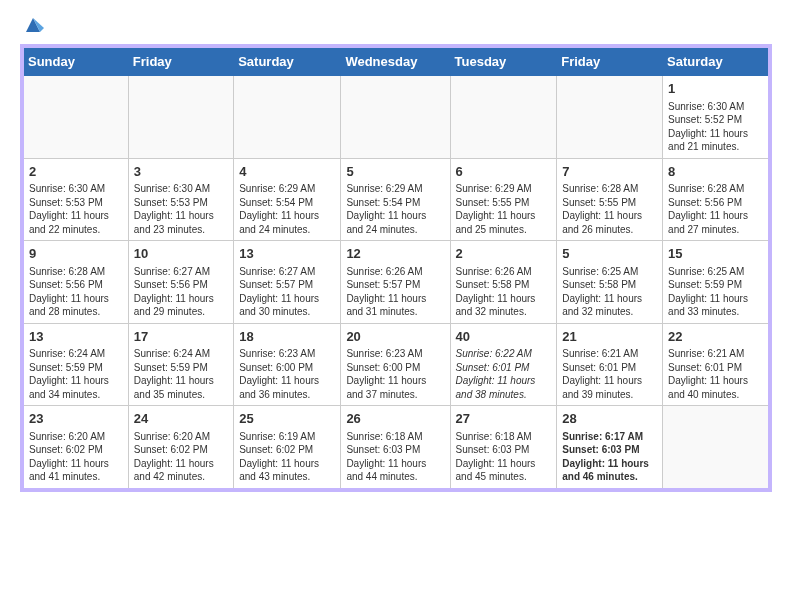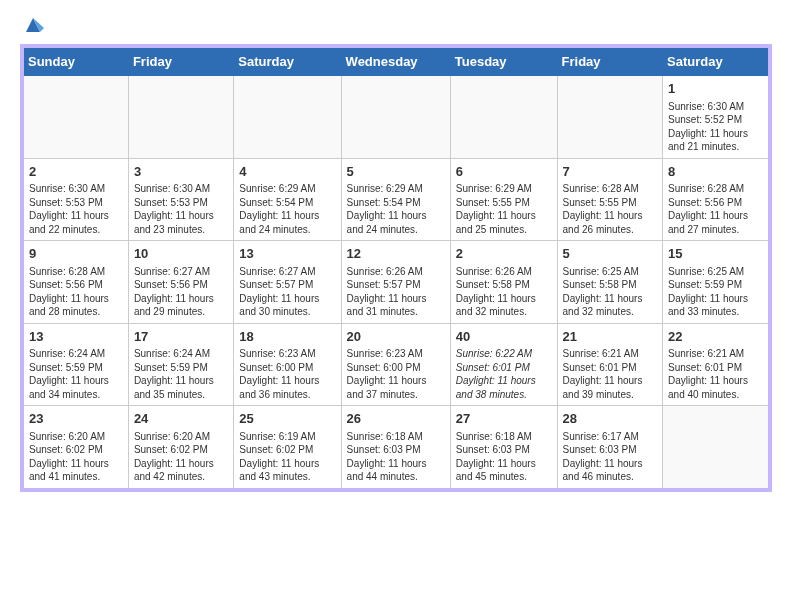--- a/index.html
+++ b/index.html
@@ -213,20 +213,20 @@
 Daylight: 11 hours and 42 minutes.</span></td>
           <td><span class="day-num">25</span><span class="day-info" style="white-space: pre-line;">Sunrise: 6:19 AM
 Sunset: 6:02 PM
 Daylight: 11 hours and 43 minutes.</span></td>
           <td><span class="day-num">26</span><span class="day-info" style="white-space: pre-line;">Sunrise: 6:18 AM
 Sunset: 6:03 PM
 Daylight: 11 hours and 44 minutes.</span></td>
           <td><span class="day-num">27</span><span class="day-info" style="white-space: pre-line;">Sunrise: 6:18 AM
 Sunset: 6:03 PM
 Daylight: 11 hours and 45 minutes.</span></td>
-          <td><span class="day-num">28</span><span class="day-info" style="white-space: pre-line;">Sunrise: 6:17 AM
+          <td><span class="day-num">28</span><span class="day-info" style="white-space: pre-line; font-weight: bold;">Sunrise: 6:17 AM
 Sunset: 6:03 PM
 Daylight: 11 hours and 46 minutes.</span></td>
           <td class="empty-cell"></td>
         </tr>
       </tbody>
   </table>
 </div>
 
 </body></html>

